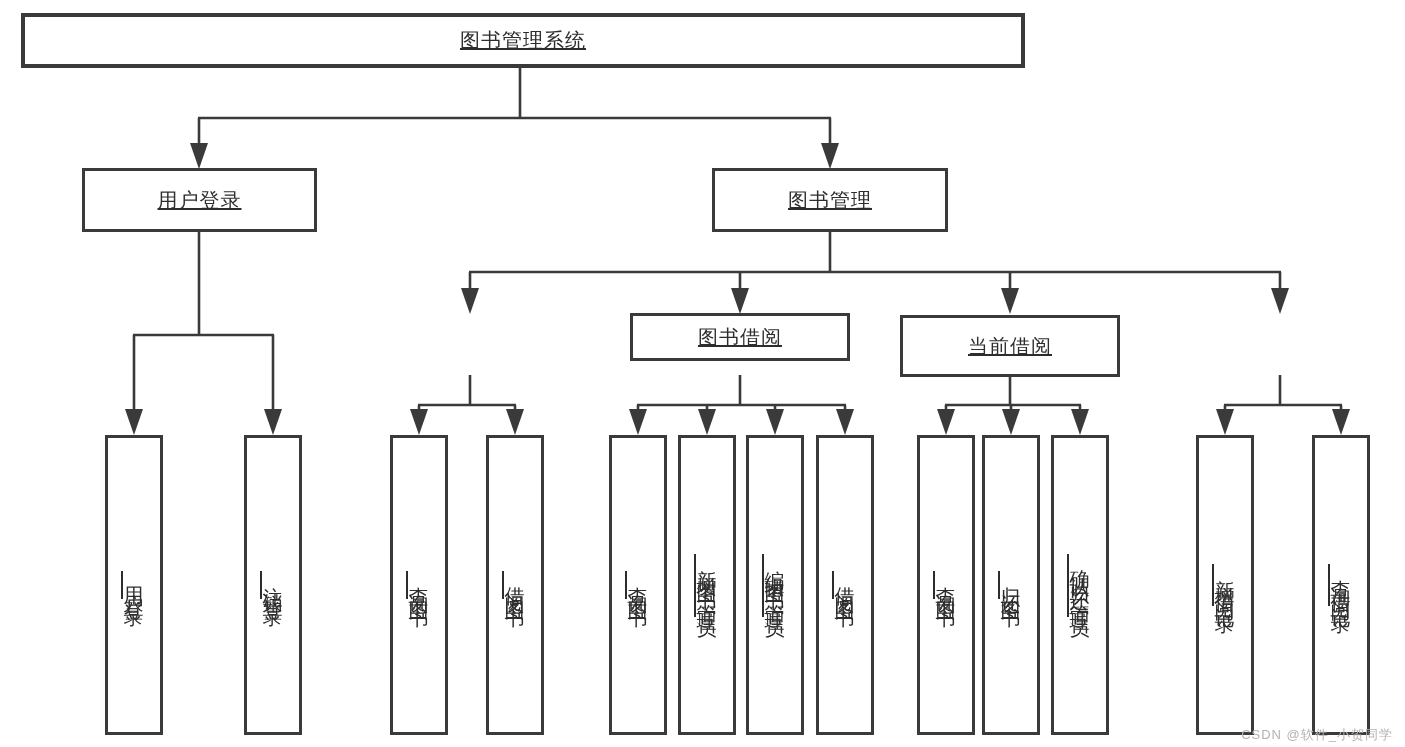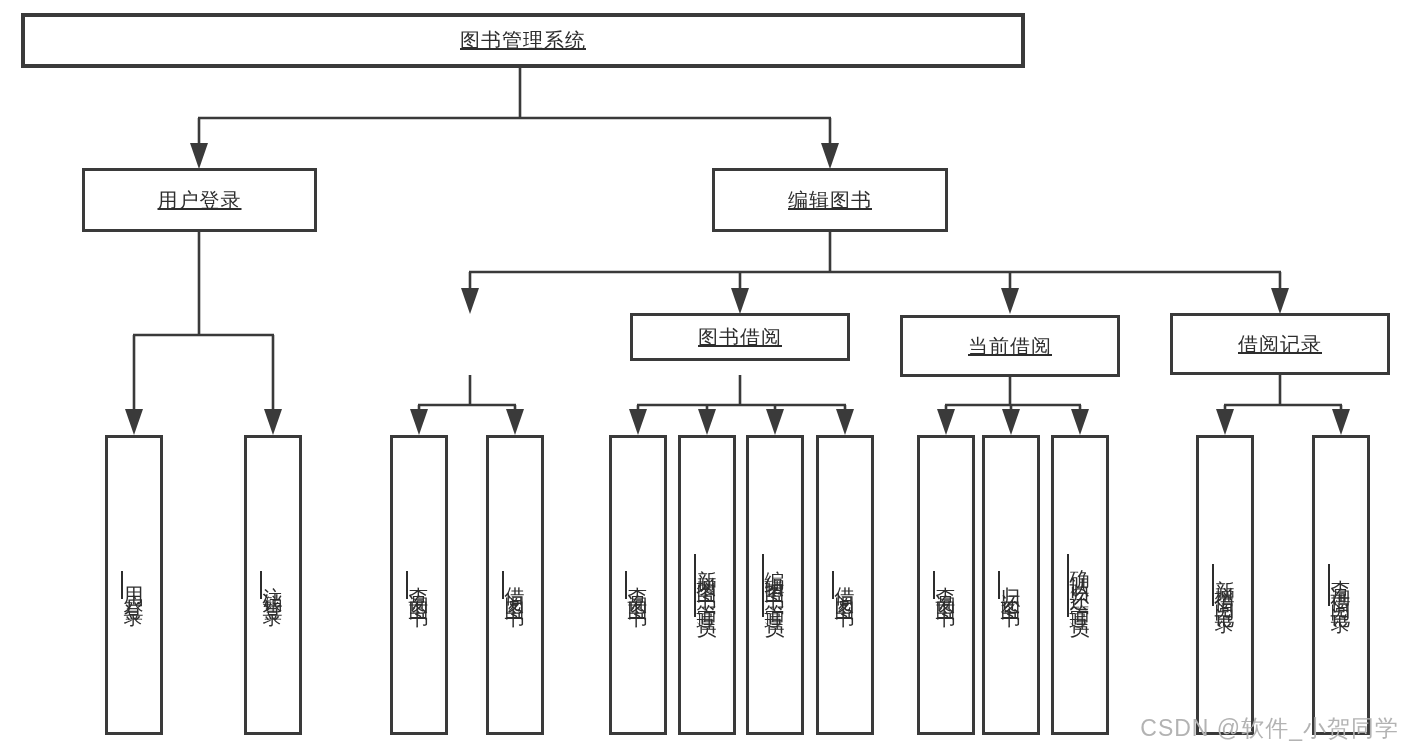--- a/index.html
+++ b/index.html
@@ -44,23 +44,23 @@
   .node.root-box { border-width: 4px; font-size: 20px; }
   .node .vtext {
     writing-mode: vertical-rl;
     text-orientation: mixed;
     letter-spacing: 7px;
     line-height: 1;
     white-space: nowrap;
   }
   .watermark {
     position: absolute;
-    right: 6px;
+    right: 12px;
     bottom: 3px;
-    font-size: 23px;
+    font-size: 13px;
     color: var(--watermark);
     letter-spacing: 1px;
   }
 </style>
 </head>
 <body>
 
 <div class="canvas">
 
   <svg class="connectors" viewBox="0 0 1405 747" xmlns="http://www.w3.org/2000/svg">
@@ -135,25 +135,24 @@
       <line class="cline" x1="1225" y1="405" x2="1225" y2="425"></line>
       <polygon class="arrow" points="1216,409 1234,409 1225,435"></polygon>
       <line class="cline" x1="1341" y1="405" x2="1341" y2="425"></line>
       <polygon class="arrow" points="1332,409 1350,409 1341,435"></polygon>
     </g>
   </svg>
 
   <div class="node root-box" style="left:21px;top:13px;width:1004px;height:55px">图书管理系统</div>
 
   <div class="node" style="left:82px;top:168px;width:235px;height:64px">用户登录</div>
-  <div class="node" style="left:712px;top:168px;width:236px;height:64px">编辑图书</div>
+  <div class="node" style="left:712px;top:168px;width:236px;height:64px">图书管理</div>
 
   <div class="node" style="left:630px;top:313px;width:220px;height:48px">图书借阅</div>
   <div class="node" style="left:900px;top:315px;width:220px;height:62px">当前借阅</div>
-  <div class="node" style="left:1170px;top:313px;width:220px;height:62px">借阅记录</div>
 
   <div class="node" style="left:105px;top:435px;width:58px;height:300px">
     <span class="vtext">用户登录</span>
   </div>
   <div class="node" style="left:244px;top:435px;width:58px;height:300px">
     <span class="vtext">注销登录</span>
   </div>
 
   <div class="node" style="left:390px;top:435px;width:58px;height:300px">
     <span class="vtext">查询图书</span>

